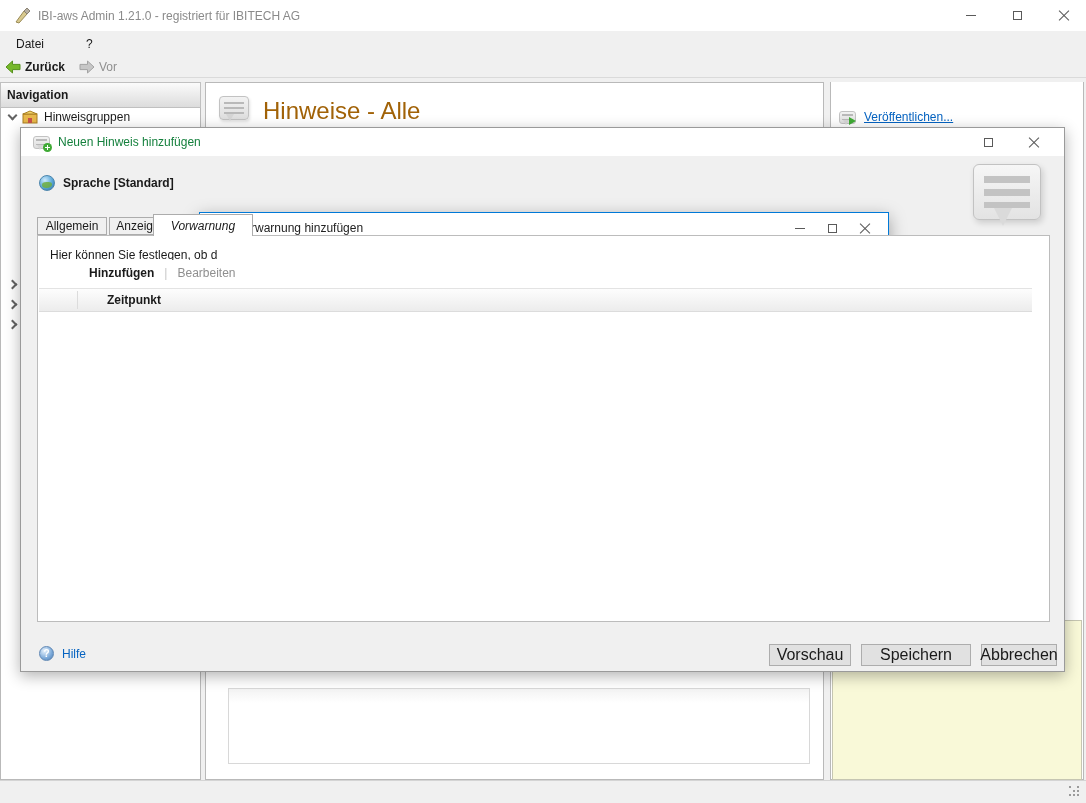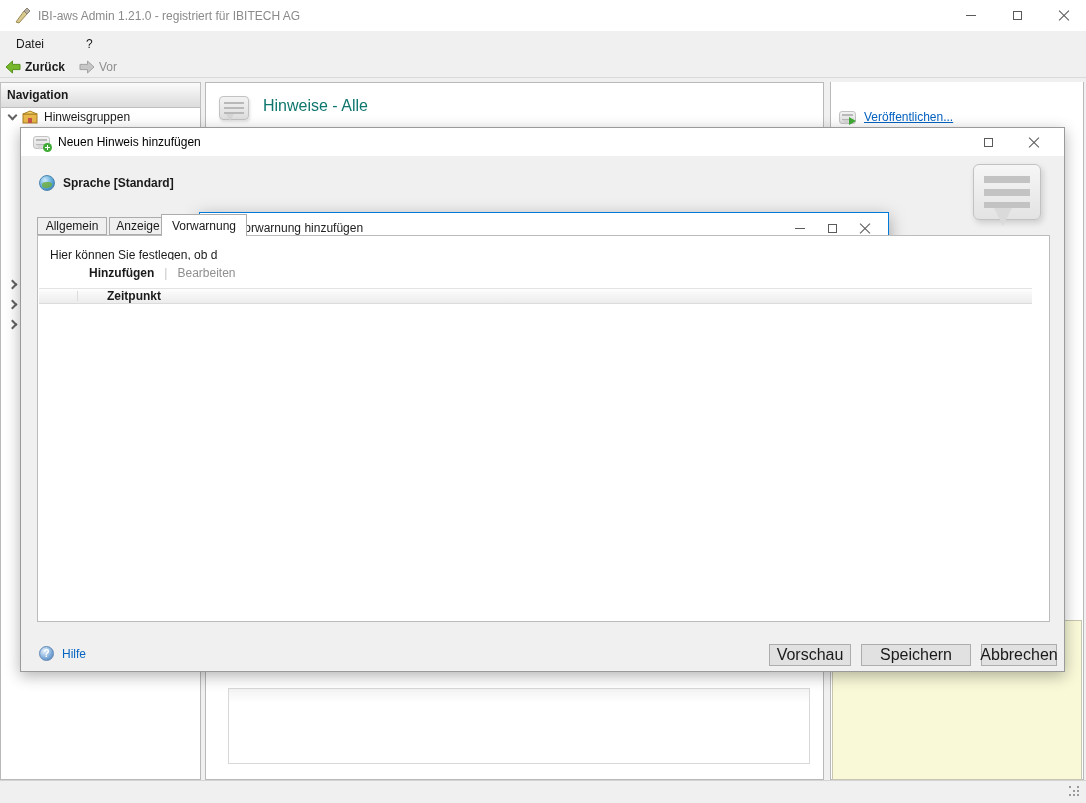--- a/index.html
+++ b/index.html
@@ -36,21 +36,21 @@
   .right-panel { left:830px; top:82px; width:254px; height:698px; background:#fff; border:1px solid #b9b9b9; border-top:none; }
   .hdr-nav { left:0; top:82px; width:201px; }
   .hdr-act { left:830px; top:82px; width:254px; }
 
   .tree-row { position:absolute; left:0; top:25px; display:flex; align-items:center; gap:6px; padding-left:8px; height:20px; width:100%; }
   .chev { width:7px; height:7px; border-right:2px solid #636363; border-bottom:2px solid #636363; }
   .chev-down { transform:rotate(45deg); margin-top:-3px; }
   .chev-right { transform:rotate(-45deg); }
   .mini-chev { position:absolute; left:8px; }
 
-  .big-title { font-size:16px; color:#0f766e; }
+  .big-title { font-size:24px; color:#a16207; }
 
   .link { color:#0563c1; }
   .u { text-decoration:underline; }
 
   .yellow-box { left:832px; top:620px; width:250px; height:160px; background:#f9f9d8; border:1px solid #c6c6b2; }
   .inner-box { left:228px; top:688px; width:582px; height:76px; border:1px solid #d8d8d8; background:linear-gradient(#f3f3f3,#ffffff 14px); }
 
   .statusbar { left:0; top:780px; width:1086px; height:23px; background:#f0f0f0; border-top:1px solid #d4d4d4; }
   .grip { position:absolute; right:5px; bottom:5px; width:12px; height:12px; }
   .grip::after { content:""; position:absolute; left:0; top:0; width:2px; height:2px; background:#9b9b9b;
@@ -78,32 +78,32 @@
 
   .globe { width:16px; height:16px; border-radius:50%; background:radial-gradient(circle at 35% 30%, #cdeafc, #5aa7d8 55%, #2f6f9d); border:1px solid #4c86ad; position:relative; overflow:hidden; }
   .globe::after { content:""; position:absolute; left:2px; top:6px; width:10px; height:6px; background:#6fae3f; border-radius:50% 40% 60% 50%; opacity:.85; }
 
   .help-ico { width:15px; height:15px; border-radius:50%; background:radial-gradient(circle at 35% 30%, #e8f3fd, #7aa8d8 60%, #4d7cb0); border:1px solid #5f87b4; color:#fff; font-size:10px; font-weight:bold; display:flex; align-items:center; justify-content:center; }
   .help-ico::after { content:"?"; }
 
   
   .dialog1 { left:20px; top:127px; width:1045px; height:545px; background:#f0f0f0; border:1px solid #9a9a9a; box-shadow:0 4px 14px rgba(0,0,0,.3); }
   .dlg-titlebar { position:absolute; left:0; top:0; right:0; height:28px; background:#fff; display:flex; align-items:center; }
-  .dlg-title { color:#000000; margin-left:8px; }
+  .dlg-title { color:#15803d; margin-left:8px; }
   .dlg2 { left:199px; top:212px; width:690px; height:377px; background:#fff; border:1px solid #0079d8; box-shadow:0 5px 16px rgba(0,0,0,.35); }
   .dlg2 .dlg-title { color:#222; }
   .ctl { width:32px; height:24px; display:flex; align-items:center; justify-content:center; }
 
   
   .tab { position:absolute; display:flex; align-items:center; justify-content:center; border:1px solid #acacac; background:#f0f0f0; font-size:12px; }
   .tab-active { background:#fff; border-bottom:none; z-index:3; }
   .tab-panel { position:absolute; left:16px; top:107px; width:1013px; height:387px; background:#fff; border:1px solid #bcbcbc; z-index:2; }
 
   .list-toolbar { position:absolute; left:1px; top:24px; right:1px; height:26px; display:flex; align-items:center; gap:10px; padding-left:12px; background:#fff; }
-  .col-hdr { position:absolute; left:1px; top:52px; right:17px; height:16px; background:linear-gradient(#fdfdfd,#ececec); border-top:1px solid #e3e3e3; border-bottom:1px solid #dcdcdc; display:flex; align-items:center; }
+  .col-hdr { position:absolute; left:1px; top:52px; right:17px; height:24px; background:linear-gradient(#fdfdfd,#ececec); border-top:1px solid #e3e3e3; border-bottom:1px solid #dcdcdc; display:flex; align-items:center; }
   .col-sep { position:absolute; left:38px; top:2px; bottom:2px; width:1px; background:#dcdcdc; }
 
   .btn { position:absolute; height:22px; background:#e1e1e1; border:1px solid #adadad; display:flex; align-items:center; justify-content:center; font-size:16px; color:#1a1a1a; }
 
   
   .group { position:absolute; border:1px solid #dcdcdc; }
   .legend { position:absolute; top:-8px; left:8px; background:#fff; padding:0 4px; font-weight:bold; }
   .radio { width:13px; height:13px; border:1px solid #4d4d4d; border-radius:50%; background:#fff; position:relative; flex:none; }
   .radio-checked::after { content:""; position:absolute; left:3px; top:3px; width:5px; height:5px; border-radius:50%; background:#1a1a1a; }
   .radio-accent { border-color:#0078d7; }
@@ -241,21 +241,21 @@
       </div>
     </div>
 
     <div style="position:absolute;left:18px;top:47px;display:flex;align-items:center;gap:8px;">
       <span class="globe"></span>
       <span class="blbl">Sprache [Standard]</span>
     </div>
 
     <div class="tab" style="left:16px;top:89px;width:70px;height:18px;">Allgemein</div>
     <div class="tab" style="left:88px;top:89px;width:58px;height:18px;">Anzeige</div>
-    <div class="tab tab-active" style="left:140px;top:86px;width:86px;height:22px;">Vorwarnung</div>
+    <div class="tab tab-active" style="left:132px;top:86px;width:100px;height:22px;font-style:italic;">Vorwarnung</div>
 
     <div class="tab-panel">
       <span style="position:absolute;left:12px;top:12px;white-space:nowrap;">Hier können Sie festlegen, ob d</span>
       <div class="list-toolbar">
         <span style="font-weight:600;padding-left:38px;">Hinzufügen</span>
         <span style="color:#c8c8c8;">|</span>
         <span class="dis">Bearbeiten</span>
       </div>
       <div class="col-hdr">
         <span class="col-sep"></span>

